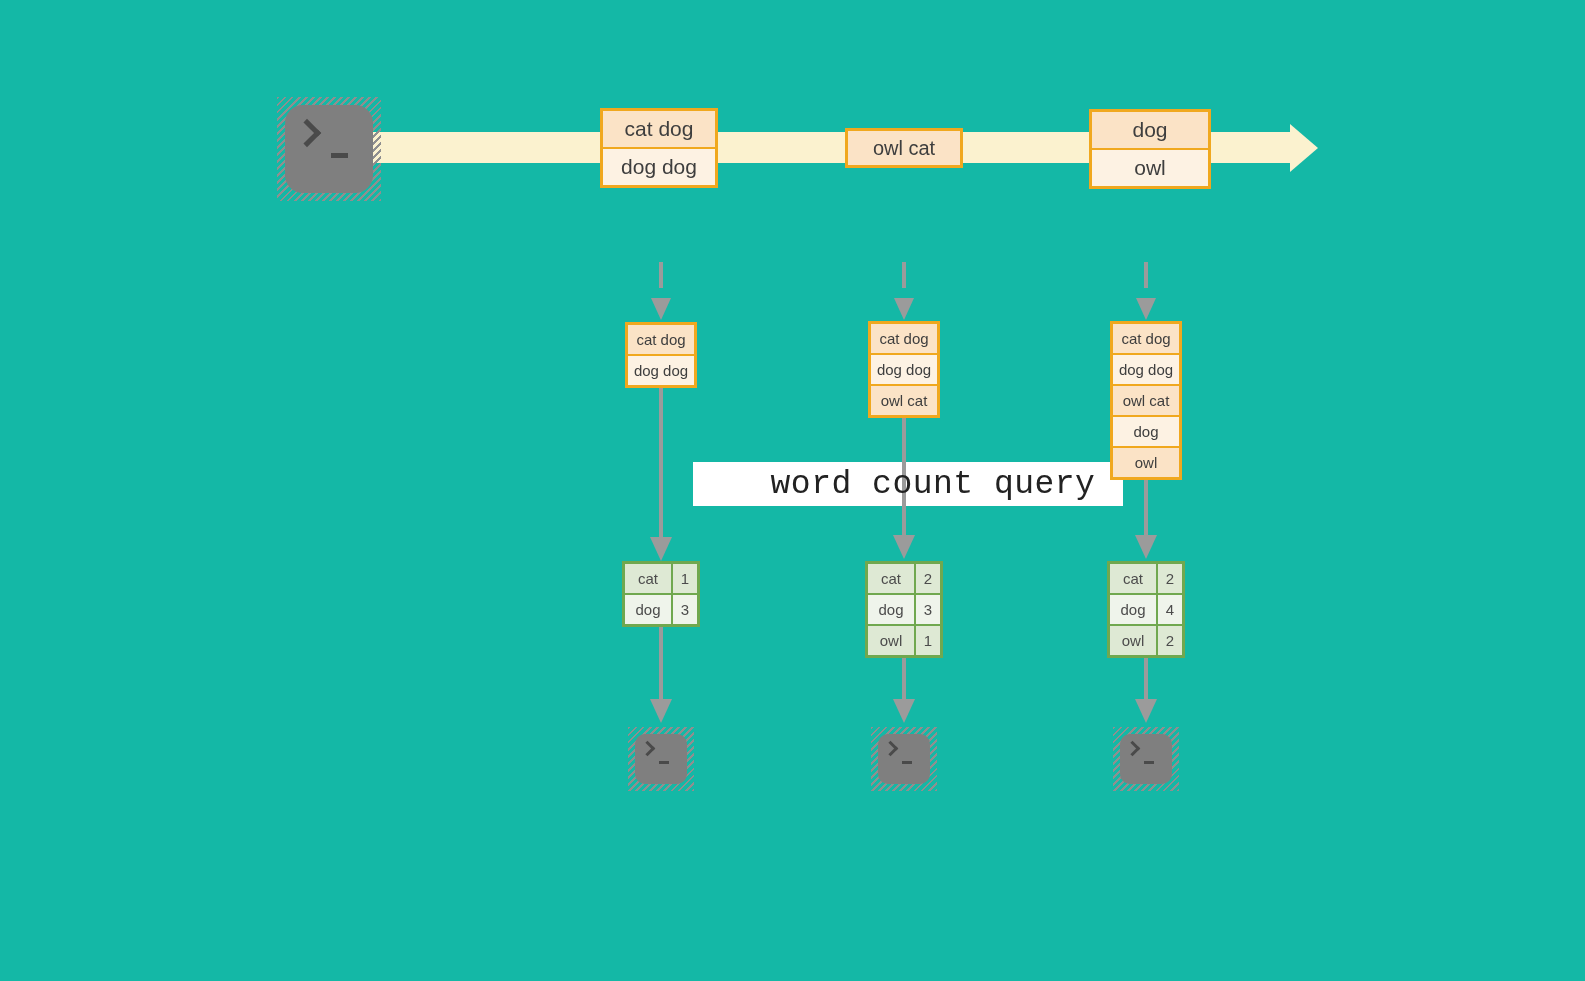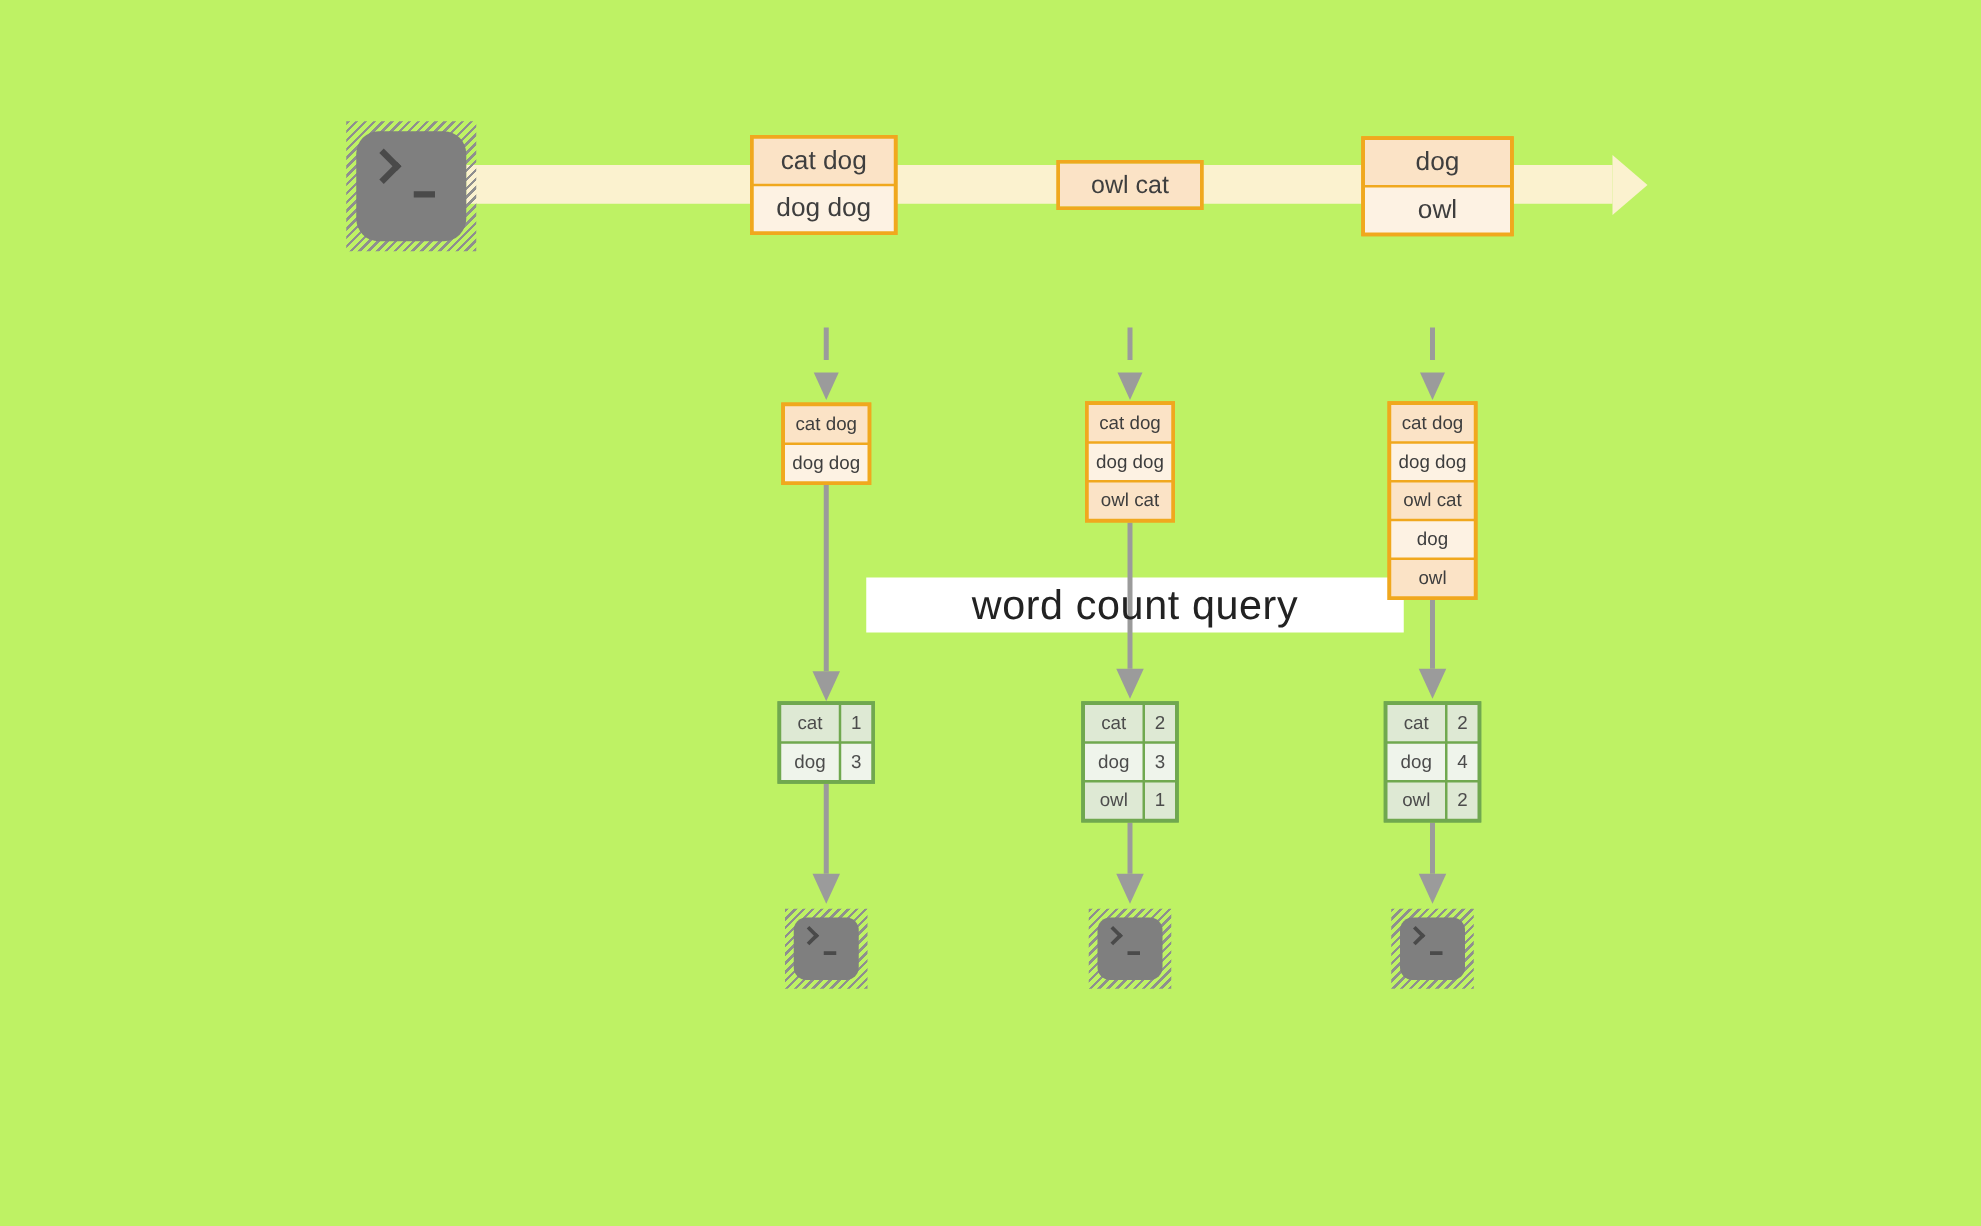--- a/index.html
+++ b/index.html
@@ -1,17 +1,17 @@
 <!DOCTYPE html>
 <html><head>
 <meta charset="utf-8">
 <style>
   html,body{margin:0;padding:0;background:#000;}
   .canvas{
-    position:relative;width:1585px;height:981px;background:#bef264;overflow:hidden;
+    position:relative;width:1585px;height:981px;background:#14b8a6;overflow:hidden;
     font-family:"Liberation Sans","DejaVu Sans",sans-serif;
   }
   
   .band{position:absolute;left:373px;top:132px;width:917px;height:31px;background:#FBF2CF;z-index:1;}
   .band-head{position:absolute;left:1290px;top:124px;width:0;height:0;z-index:1;
     border-left:28px solid #FBF2CF;border-top:24px solid transparent;border-bottom:24px solid transparent;}
   
   .term{position:absolute;z-index:2;
     background:repeating-linear-gradient(135deg,#8f8f8f 0 2px,rgba(0,0,0,0) 2px 5px);}
   .term-body{position:absolute;background:#7f7f7f;}
@@ -34,23 +34,23 @@
   .cell-light{background:#FDF2E3;text-align:right;}
   
   .vline{position:absolute;width:4px;background:#9b9b9b;transform:translateX(-50%);z-index:5;}
   .vdash{position:absolute;width:4px;transform:translateX(-50%);z-index:3;
     background:repeating-linear-gradient(180deg,#9b9b9b 0 26px,rgba(0,0,0,0) 26px 38px);}
   .vhead{position:absolute;width:0;height:0;transform:translateX(-50%);z-index:5;
     border-left:11px solid transparent;border-right:11px solid transparent;border-top:24px solid #9b9b9b;}
   .vhead.sm{border-left-width:10px;border-right-width:10px;border-top-width:22px;z-index:3;}
   
   .strip-bg{position:absolute;left:693px;top:462px;width:430px;height:44px;background:#ffffff;z-index:4;}
-  .strip-label{position:absolute;left:693px;top:462px;width:430px;height:44px;z-index:6;
+  .strip-label{position:absolute;left:718px;top:462px;width:430px;height:44px;z-index:6;
     display:flex;align-items:center;justify-content:center;
-    font-size:33px;font-weight:300;color:#222222;letter-spacing:0.5px;}
+    font-size:33px;font-weight:300;color:#222222;letter-spacing:0.5px;font-family:Liberation Mono, monospace;}
   
   .gtable{position:absolute;z-index:7;border:3px solid #70A84F;background:#70A84F;
     display:grid;grid-template-columns:46px 24px;gap:2px;}
   .gtable .gcell{height:29px;display:flex;align-items:center;justify-content:center;
     font-size:15px;color:#4c4c4c;text-align:right;}
   .g-dark{background:#DEE9D4;}
   .g-light{background:#EFF4EB;}
   .stack{z-index:7;}
 </style>
 </head>

